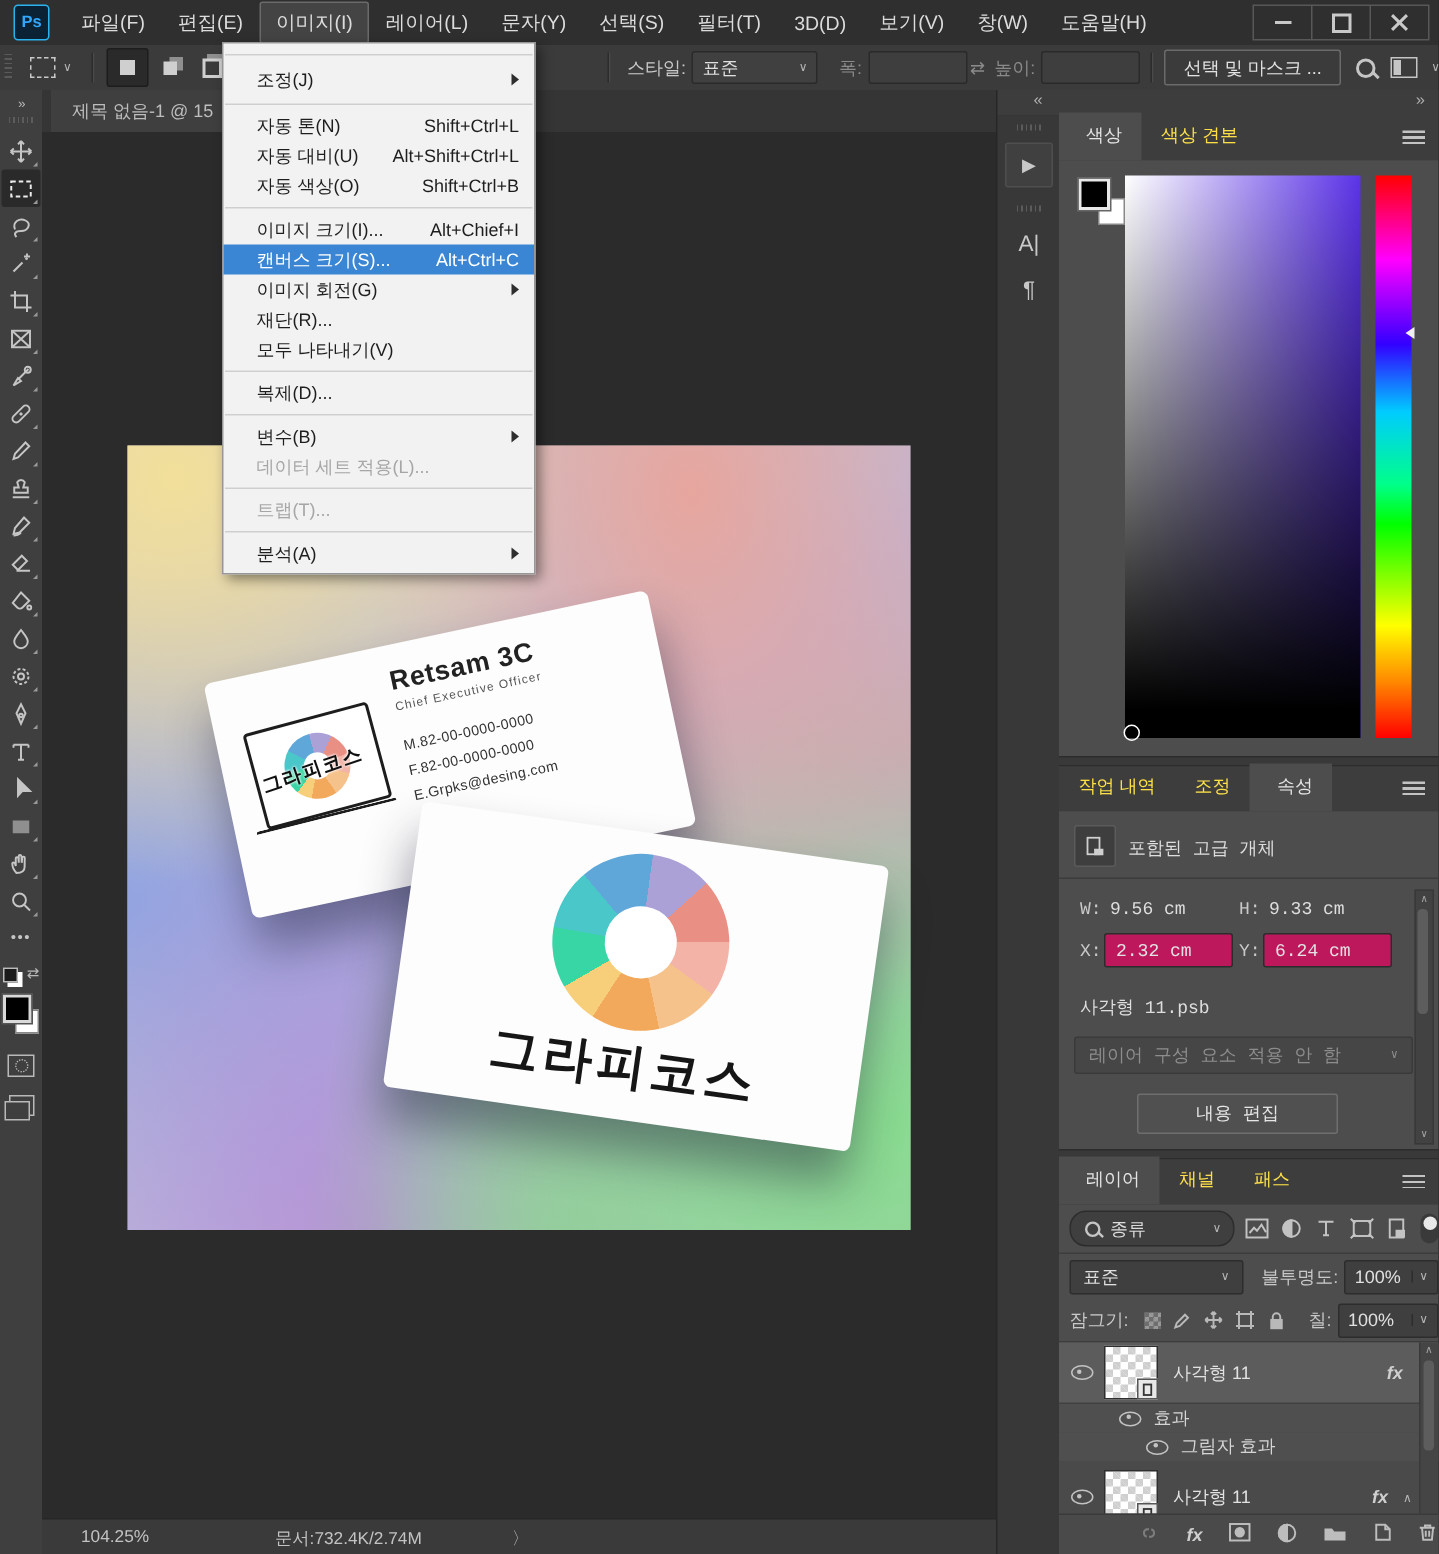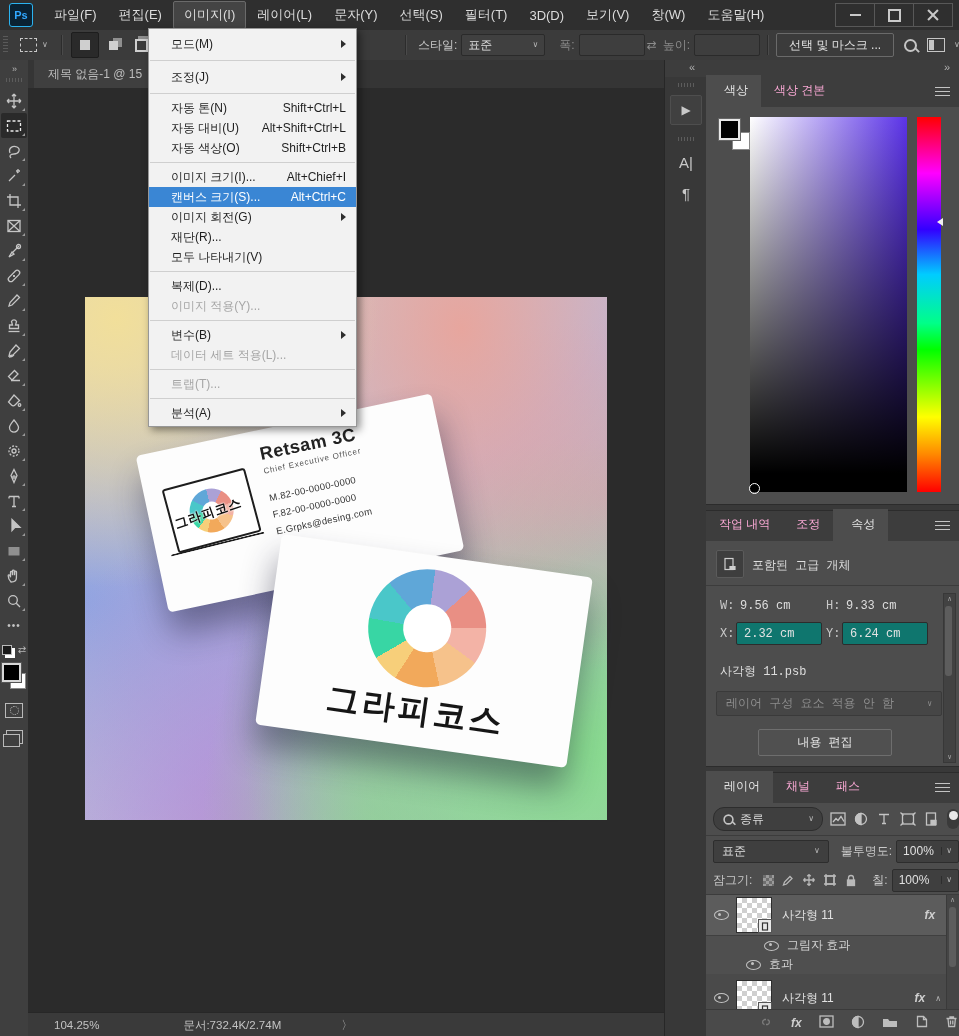--- a/index.html
+++ b/index.html
@@ -121,21 +121,21 @@
   .collapse-ic{position:absolute;top:1px;color:#b0b0b0;font-size:11px;}
   #collapse-left{left:24px;} #collapse-right{right:10px;}
   #dock-strip{left:664px;top:77px;width:42px;height:959px;background:#383838;border-left:1px solid #272727;
               display:flex;flex-direction:column;align-items:center;}
   .strip-btn{width:30px;height:28px;border:1px solid #4e4e4e;background:#404040;border-radius:2px;display:flex;
              align-items:center;justify-content:center;color:#c8c8c8;margin:2px 0;}
   .strip-glyph{color:#c8c8c8;font-size:15px;margin:7px 0;}
   
   #right-panels{left:706px;top:77px;width:253px;height:959px;background:#484848;}
   .panel-tabs{height:30px;background:#3d3d3d;display:flex;align-items:flex-end;position:relative;}
-  .ptab{padding:7px 13px 8px;color:#f9a8d4;white-space:nowrap;}
+  .ptab{padding:7px 13px 8px;color:#fde047;white-space:nowrap;}
   .ptab.active{background:#4d4d4d;color:#e4e4e4;padding-left:18px;}
   .hamburger{position:absolute;right:9px;top:10px;width:15px;height:9px;
              background:repeating-linear-gradient(#c3c3c3 0 1.5px,transparent 1.5px 4px);}
   .panel-gap{height:5px;background:#393939;border-top:1px solid #2c2c2c;border-bottom:1px solid #2c2c2c;}
   
   #color-panel-body{position:relative;height:397px;background:#4d4d4d;}
   #cp-fg{position:absolute;left:13px;top:12px;width:17px;height:17px;background:#000;border:2px solid #e8e8e8;outline:1px solid #666;z-index:2;}
   #cp-bg{position:absolute;left:26px;top:25px;width:16px;height:16px;background:#fff;border:1px solid #888;}
   #cp-gradient{position:absolute;left:44px;top:10px;width:157px;height:375px;
                background:linear-gradient(to bottom,rgba(0,0,0,0),#000 95%),linear-gradient(to right,#fff,#5b33e8);}
@@ -145,21 +145,21 @@
   #cp-hue-marker{position:absolute;right:-2px;top:27%;width:0;height:0;border-top:4px solid transparent;border-bottom:4px solid transparent;border-right:6px solid #f0f0f0;}
   
   #props-body{position:relative;height:225px;background:#4d4d4d;font-family:Liberation Mono, monospace;}
   #so-icon{position:absolute;left:10px;top:9px;width:26px;height:26px;background:#3e3e3e;border:1px solid #5b5b5b;border-radius:2px;
            display:flex;align-items:center;justify-content:center;}
   #so-icon svg{stroke:#cfcfcf;fill:none;stroke-width:1.2;}
   #props-header-label{position:absolute;left:46px;top:16px;color:#dedede;}
   .props-div{position:absolute;left:0;top:44px;width:100%;border-top:1px solid #3c3c3c;}
   .plabel{position:absolute;color:#c9c9c9;}
   .pvalue{position:absolute;color:#dedede;}
-  .pfield{position:absolute;width:70px;height:21px;background:#0f766e;border:1px solid #2c2c2c;border-radius:2px;
+  .pfield{position:absolute;width:70px;height:21px;background:#be185d;border:1px solid #2c2c2c;border-radius:2px;
           display:flex;align-items:center;padding:0 7px;color:#e2e2e2;}
   #props-dropdown{position:absolute;left:10px;top:150px;width:206px;height:23px;background:#464646;border:1px solid #3a3a3a;
                   border-radius:2px;display:flex;align-items:center;padding:0 9px;color:#8d8d8d;}
   #props-dropdown .chev{margin-left:auto;color:#8d8d8d;}
   #edit-content-btn{position:absolute;left:52px;top:188px;width:132px;height:25px;border:1px solid #6e6e6e;border-radius:2px;
                     display:flex;align-items:center;justify-content:center;color:#e6e6e6;background:#505050;}
   .vscroll{position:absolute;right:3px;width:11px;background:#424242;border:1px solid #383838;}
   .vthumb{position:absolute;left:1px;width:7px;background:#5d5d5d;border-radius:3px;}
   .varrow{position:absolute;left:1px;width:9px;text-align:center;font-size:7px;color:#a5a5a5;}
   
@@ -466,24 +466,20 @@
   </div>
 </div>
 
 <div class="abs" id="statusbar">
   <span id="status-zoom">104.25%</span>
   <span id="status-doc">문서:732.4K/2.74M</span>
   <span id="status-expand">〉</span>
 </div>
 
 <div class="abs" id="image-menu">
-  <div class="mi tall">
-      <span class="lbl">모드(M)</span>
-      <span class="sub-arrow"></span>
-    </div>
   <div class="menu-sep"></div>
   <div class="mi tall">
       <span class="lbl">조정(J)</span>
       <span class="sub-arrow"></span>
     </div>
   <div class="menu-sep"></div>
   <div class="mi">
       <span class="lbl">자동 톤(N)</span>
       <span class="sc">Shift+Ctrl+L</span>
     </div>
@@ -510,23 +506,20 @@
     </div>
   <div class="mi">
       <span class="lbl">재단(R)...</span>
     </div>
   <div class="mi">
       <span class="lbl">모두 나타내기(V)</span>
     </div>
   <div class="menu-sep"></div>
   <div class="mi">
       <span class="lbl">복제(D)...</span>
-    </div>
-  <div class="mi disabled">
-      <span class="lbl">이미지 적용(Y)...</span>
     </div>
   <div class="menu-sep"></div>
   <div class="mi">
       <span class="lbl">변수(B)</span>
       <span class="sub-arrow"></span>
     </div>
   <div class="mi disabled">
       <span class="lbl">데이터 세트 적용(L)...</span>
     </div>
   <div class="menu-sep"></div>
@@ -714,27 +707,27 @@
               <rect x="1.5" y="1" width="5" height="7"></rect>
             </svg>
           </span>
         </span>
       <span class="layer-name">사각형 11</span>
       <span class="fx-label">fx</span>
       <span class="row-chevs">
           <span>∧</span>
         </span>
     </div>
+    <div class="effect-row" style="padding-left:40px;">
+      <span class="eye"></span>
+      <span class="lbl">효과</span>
+    </div>
     <div class="effect-row" style="padding-left:58px;">
       <span class="eye"></span>
       <span class="lbl">그림자 효과</span>
-    </div>
-    <div class="effect-row" style="padding-left:40px;">
-      <span class="eye"></span>
-      <span class="lbl">효과</span>
     </div>
     <div class="layer-row" style="margin-top:4px;">
       <span class="eye-cell">
           <span class="eye"></span>
         </span>
       <span class="thumb">
           <span class="so-badge">
             <svg width="9" height="9">
               <rect x="1.5" y="1" width="5" height="7"></rect>
             </svg>

